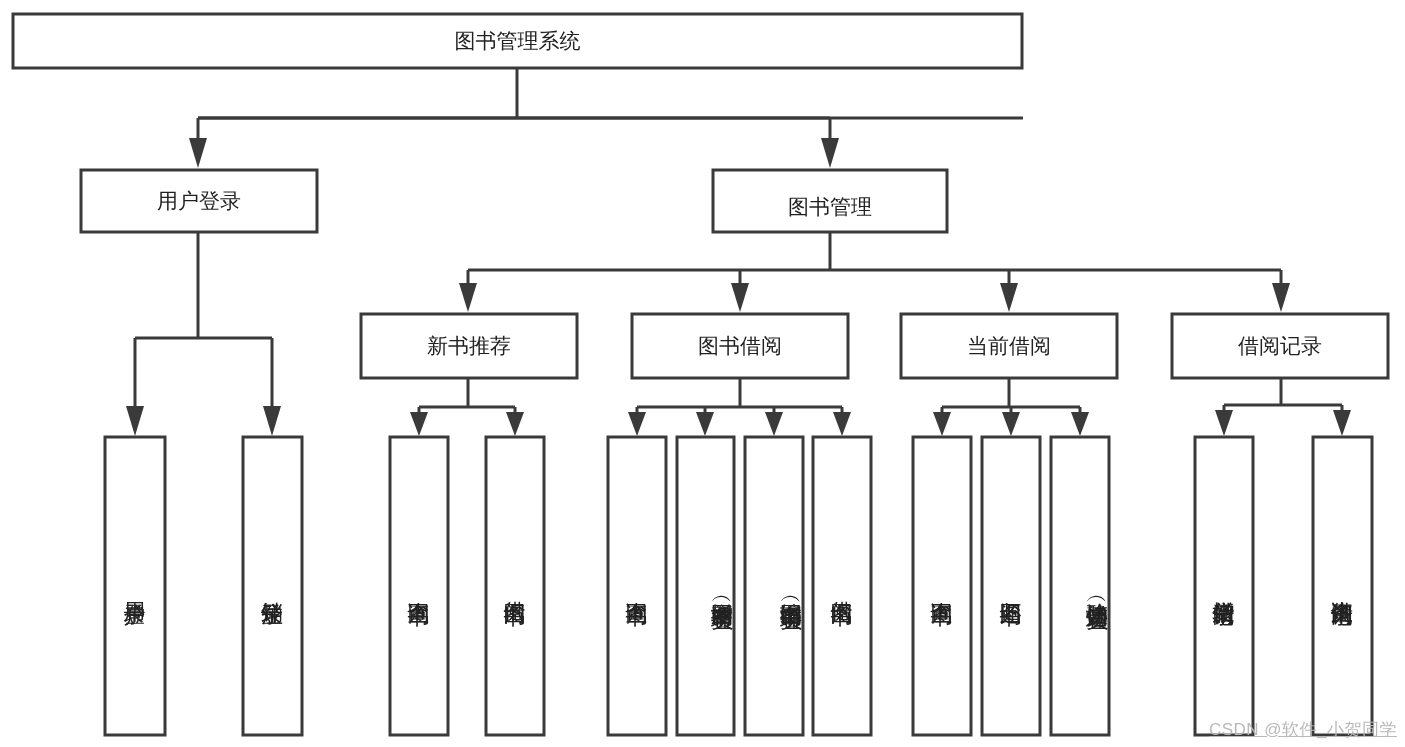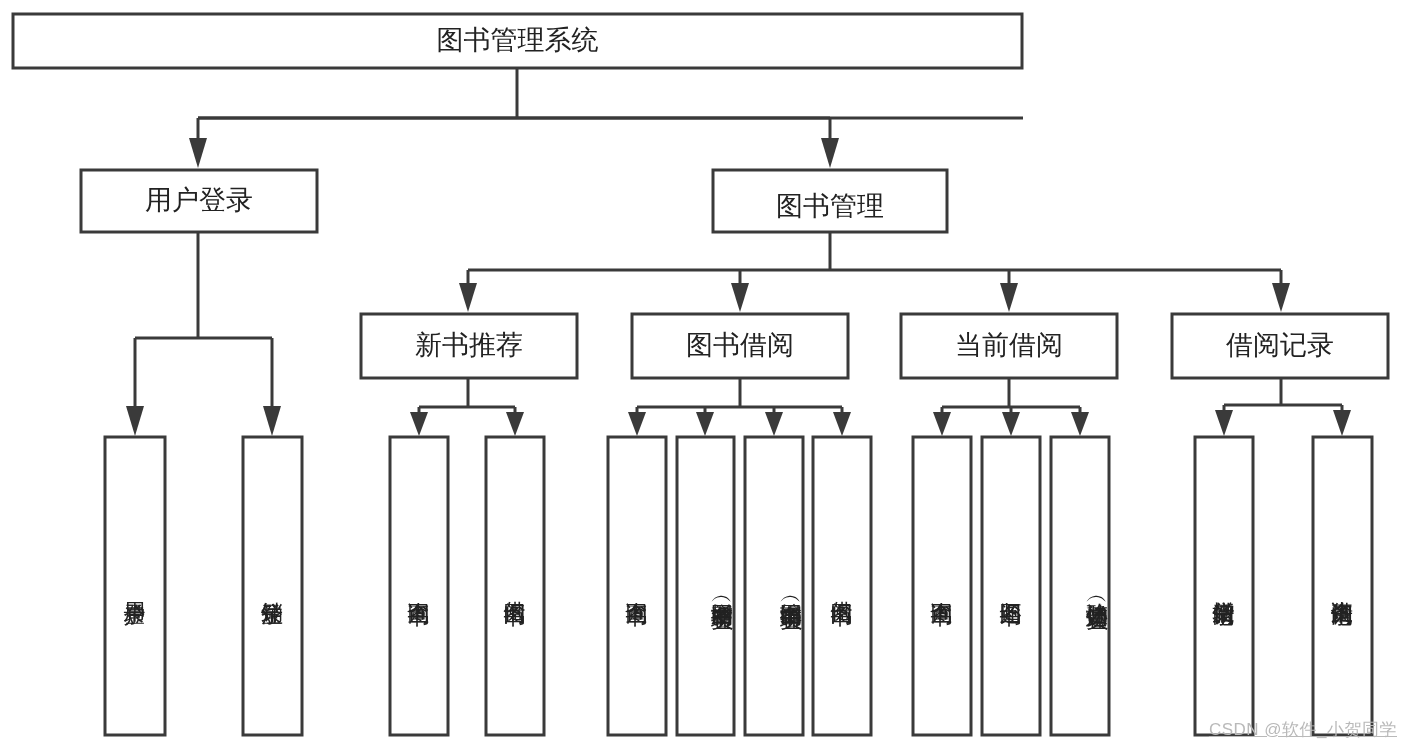--- a/index.html
+++ b/index.html
@@ -46,21 +46,21 @@
     display: flex;
     align-items: center;
     justify-content: center;
     color: #222222;
     font-family: "Liberation Sans", "DejaVu Sans", sans-serif;
     box-sizing: border-box;
     pointer-events: none;
     white-space: nowrap;
   }
   .label-horizontal {
-    font-size: 27px;
+    font-size: 21px;
     line-height: 1.1;
   }
   .label-vertical {
     writing-mode: vertical-rl;
     text-orientation: upright;
     font-size: 22px;
     letter-spacing: 1px;
     align-items: flex-start;
     padding-top: 6px;
     line-height: 1.05;

